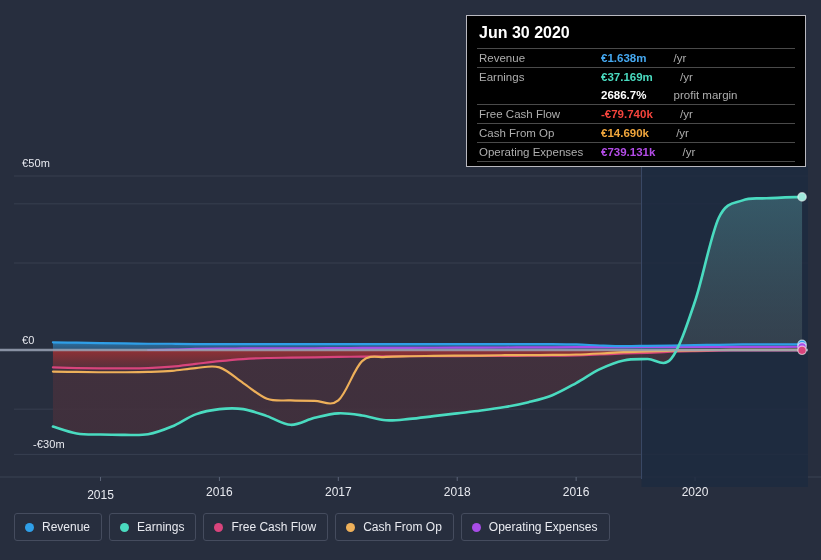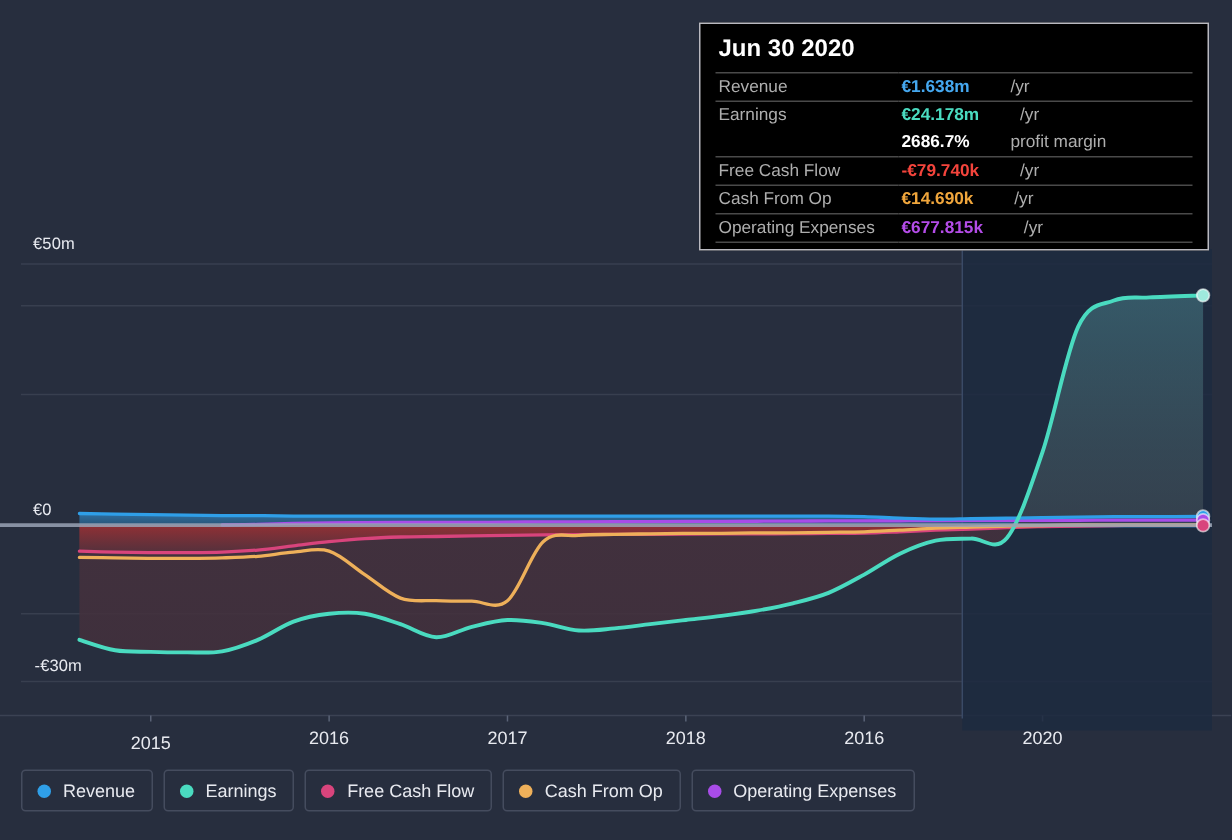--- a/index.html
+++ b/index.html
@@ -149,21 +149,21 @@
       <g id="svg-layer-markers">
           <circle cx="802.0546875000055" cy="196.88696000000002" r="4.2" fill="#9fe9dd" stroke="#ffffff" stroke-width="1.2" stroke-opacity="0.6"></circle>
           <circle cx="802.0546875000055" cy="344.29976" r="4.2" fill="#2f9fe8" stroke="#ffffff" stroke-width="1.2" stroke-opacity="0.6"></circle>
           <circle cx="802.0546875000055" cy="346.76732708" r="4.2" fill="#a84ce8" stroke="#ffffff" stroke-width="1.2" stroke-opacity="0.6"></circle>
           <circle cx="802.0546875000055" cy="350.277356" r="4.2" fill="#d8447c" stroke="#ffffff" stroke-width="1.2" stroke-opacity="0.6"></circle>
         </g>
     </svg>
     <div id="ytick-layer">
         <div class="ytick-label" style="top: 157px; left: 22px;">€50m</div>
         <div class="ytick-label" style="top: 334px; left: 22px;">€0</div>
-        <div class="ytick-label" style="top: 438.4px; left: 23px;">-€30m</div>
+        <div class="ytick-label" style="top: 438.4px; left: 33px;">-€30m</div>
       </div>
     <div id="xtick-layer">
         <div class="xtick-label" style="left: 70.5078px; width: 60px; top: 488px;">2015</div>
         <div class="xtick-label" style="left: 189.414px; width: 60px; top: 485px;">2016</div>
         <div class="xtick-label" style="left: 308.32px; width: 60px; top: 485px;">2017</div>
         <div class="xtick-label" style="left: 427.227px; width: 60px; top: 485px;">2018</div>
         <div class="xtick-label" style="left: 546.133px; width: 60px; top: 485px;">2016</div>
         <div class="xtick-label" style="left: 665.039px; width: 60px; top: 485px;">2020</div>
       </div>
   </div>
@@ -171,37 +171,37 @@
   <div id="tooltip">
     <div class="tt-title">Jun 30 2020</div>
     <table>
       <tbody id="tooltip-rows">
           <tr>
             <td class="tt-label">Revenue</td>
             <td class="tt-value"><span class="tt-num" style="color: rgb(69, 168, 240);">€1.638m</span><span class="tt-unit"> /yr</span></td>
           </tr>
           <tr>
             <td class="tt-label">Earnings</td>
-            <td class="tt-value"><span class="tt-num" style="color: rgb(74, 219, 192);">€24.178m</span><span class="tt-unit"> /yr</span></td>
+            <td class="tt-value"><span class="tt-num" style="color: rgb(74, 219, 192);">€37.169m</span><span class="tt-unit"> /yr</span></td>
           </tr>
           <tr class="tt-sub">
             <td class="tt-label"></td>
             <td class="tt-value"><span class="tt-num" style="color: rgb(255, 255, 255);">2686.7%</span><span class="tt-unit"> profit margin</span></td>
           </tr>
           <tr>
             <td class="tt-label">Free Cash Flow</td>
             <td class="tt-value"><span class="tt-num" style="color: rgb(244, 68, 60);">-€79.740k</span><span class="tt-unit"> /yr</span></td>
           </tr>
           <tr>
             <td class="tt-label">Cash From Op</td>
             <td class="tt-value"><span class="tt-num" style="color: rgb(240, 166, 60);">€14.690k</span><span class="tt-unit"> /yr</span></td>
           </tr>
           <tr class=" tt-last">
             <td class="tt-label">Operating Expenses</td>
-            <td class="tt-value"><span class="tt-num" style="color: rgb(180, 76, 232);">€677.815k</span><span class="tt-unit"> /yr</span></td>
+            <td class="tt-value"><span class="tt-num" style="color: rgb(180, 76, 232);">€739.131k</span><span class="tt-unit"> /yr</span></td>
           </tr>
         </tbody>
     </table>
   </div>
 
   <div id="legend">
       <div class="legend-item">
         <span class="legend-dot" style="background: rgb(47, 159, 232);"></span>
         <span class="legend-text">Revenue</span>
       </div>

